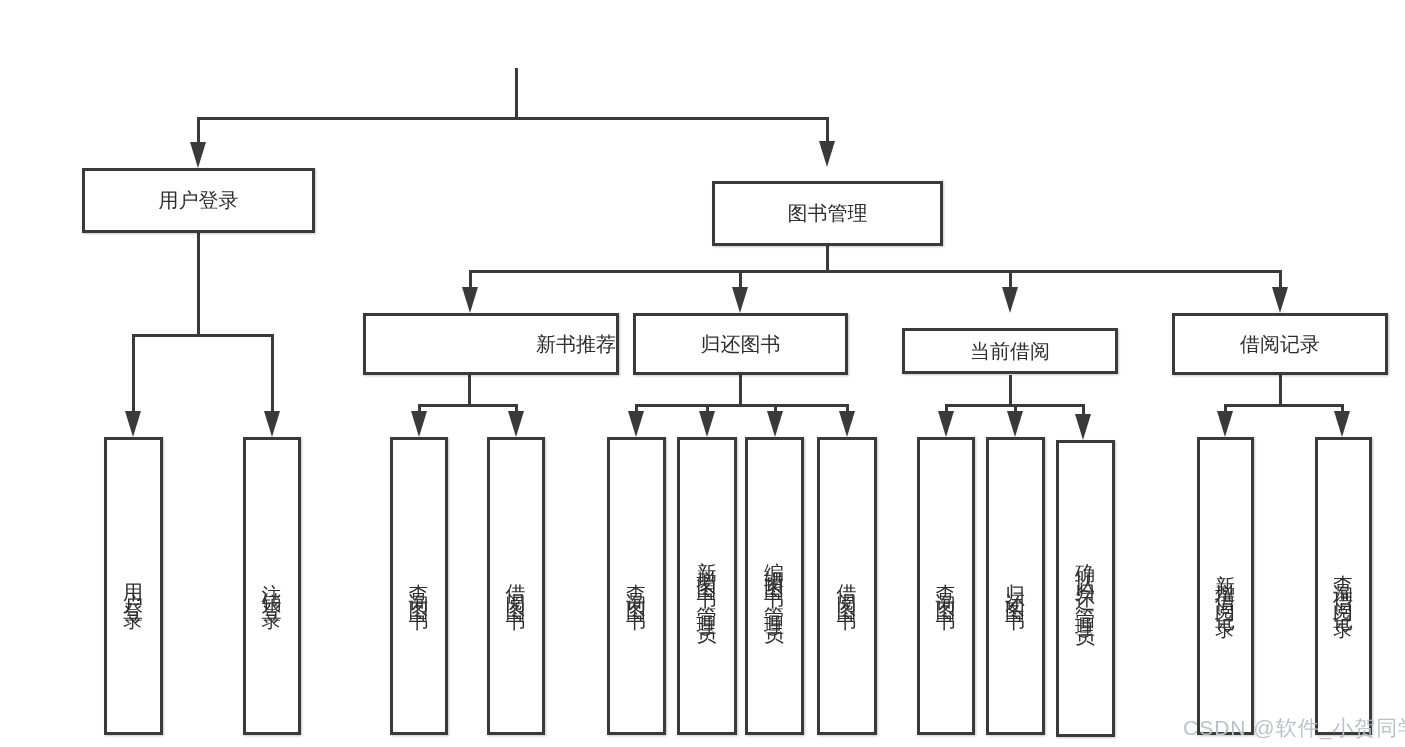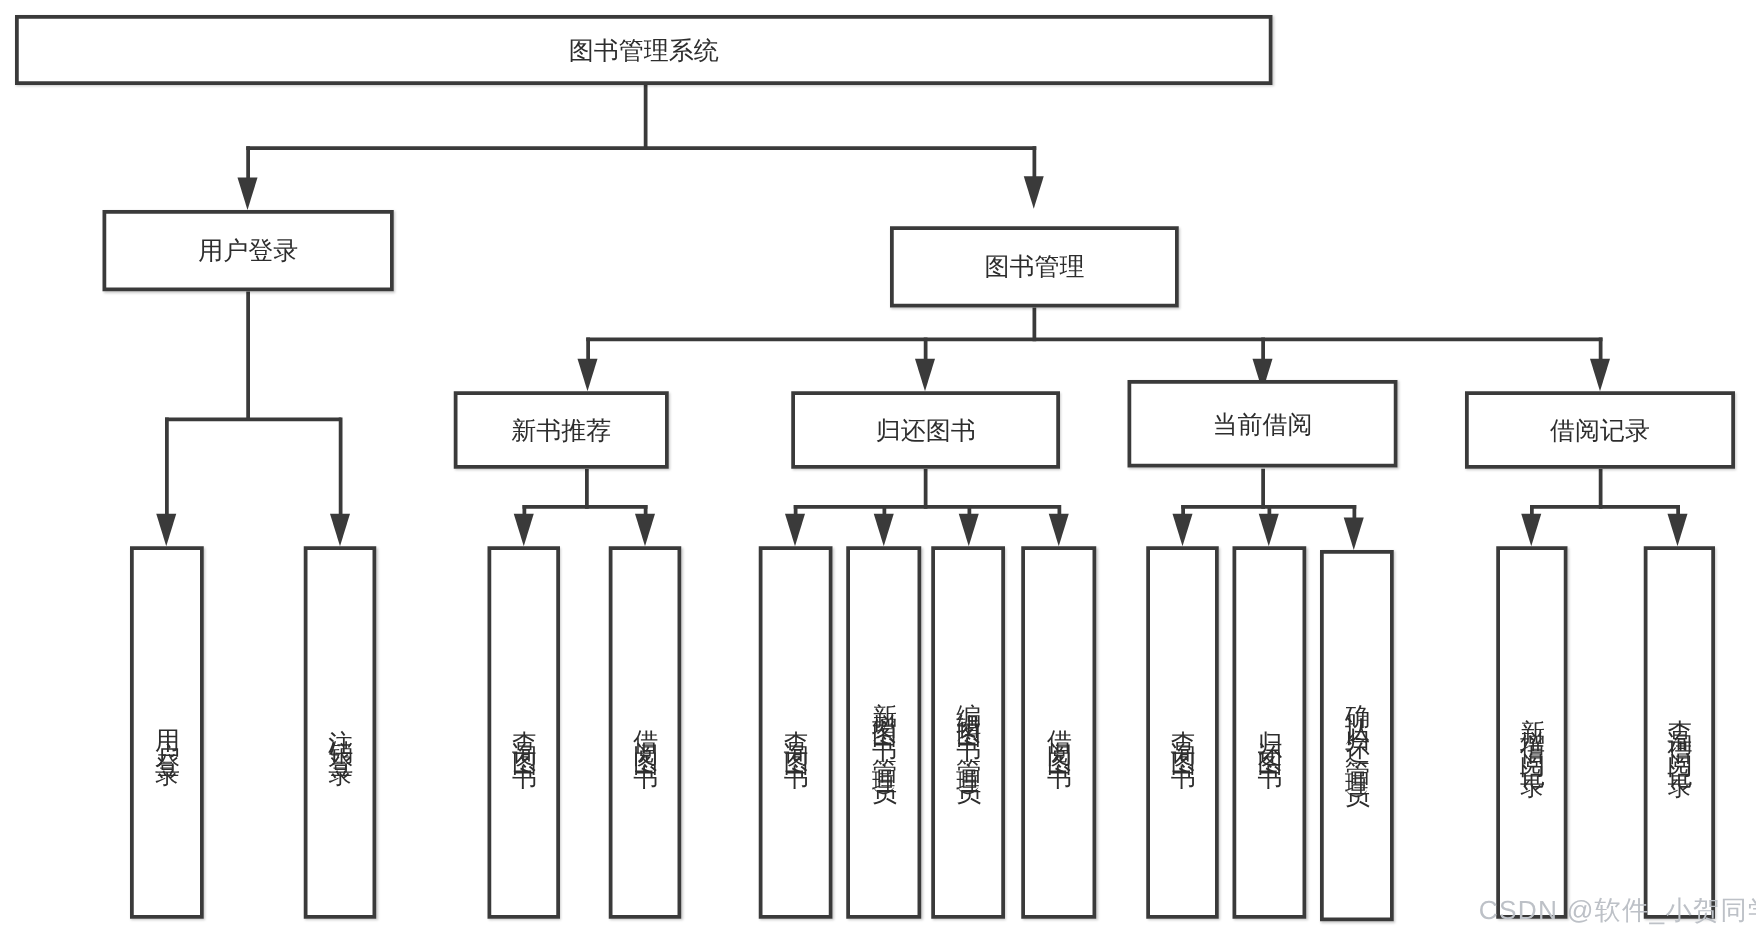--- a/index.html
+++ b/index.html
@@ -31,23 +31,20 @@
       border-left:8px solid transparent;border-right:8px solid transparent;
       border-top:26px solid #3a3a3a;}
   .wm{position:absolute;left:1183px;top:714px;font-size:21px;color:#bdc1c7;
       letter-spacing:1px;z-index:5;white-space:nowrap;}
 </style>
 </head>
 <body>
 
 <div class="stage">
 
-  <div class="bx" style="left:12px;top:12px;width:1006px;height:56px;">
-    <span>图书管理系统</span>
-  </div>
 
   <div class="vl" style="left:515px;top:68px;height:51px;"></div>
   <div class="hl" style="left:197px;top:117px;width:632px;"></div>
   <div class="vl" style="left:197px;top:117px;height:29px;"></div>
   <div class="ar" style="left:190px;top:142px;"></div>
   <div class="vl" style="left:826px;top:117px;height:29px;"></div>
   <div class="ar" style="left:819px;top:141px;"></div>
 
   <div class="bx" style="left:82px;top:168px;width:233px;height:65px;">
     <span>用户登录</span>
@@ -67,27 +64,27 @@
   <div class="hl" style="left:469px;top:270px;width:813px;"></div>
   <div class="vl" style="left:469px;top:270px;height:22px;"></div>
   <div class="ar" style="left:462px;top:287px;"></div>
   <div class="vl" style="left:739px;top:270px;height:22px;"></div>
   <div class="ar" style="left:732px;top:287px;"></div>
   <div class="vl" style="left:1009px;top:270px;height:22px;"></div>
   <div class="ar" style="left:1002px;top:287px;"></div>
   <div class="vl" style="left:1279px;top:270px;height:22px;"></div>
   <div class="ar" style="left:1272px;top:287px;"></div>
 
-  <div class="bx" style="left:363px;top:313px;width:172px;height:62px;">
+  <div class="bx" style="left:363px;top:313px;width:256px;height:62px;justify-content:flex-end;">
     <span>新书推荐</span>
   </div>
   <div class="bx" style="left:633px;top:313px;width:215px;height:62px;">
     <span>归还图书</span>
   </div>
-  <div class="bx" style="left:902px;top:304px;width:216px;height:70px;align-items:center;">
+  <div class="bx" style="left:902px;top:328px;width:216px;height:46px;align-items:center;">
     <span>当前借阅</span>
   </div>
   <div class="bx" style="left:1172px;top:313px;width:216px;height:62px;">
     <span>借阅记录</span>
   </div>
 
   <div class="vl" style="left:468px;top:375px;height:32px;"></div>
   <div class="hl" style="left:418px;top:404px;width:100px;"></div>
   <div class="vl" style="left:418px;top:404px;height:10px;"></div>
   <div class="ar" style="left:411px;top:411px;"></div>

